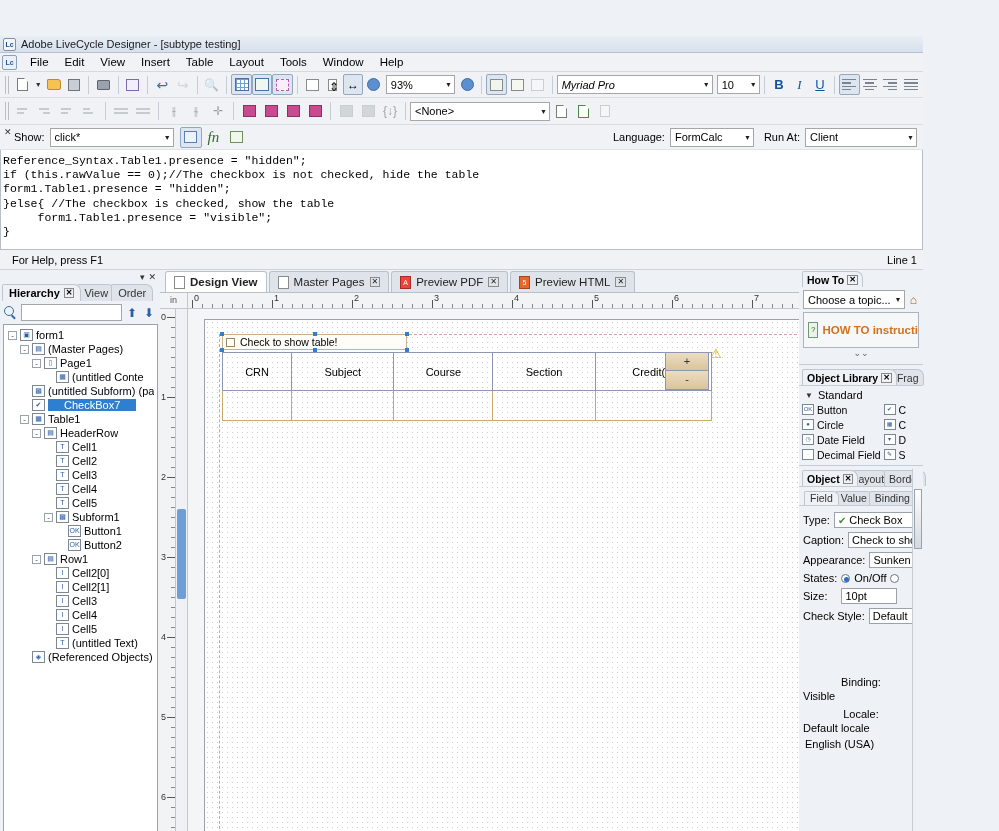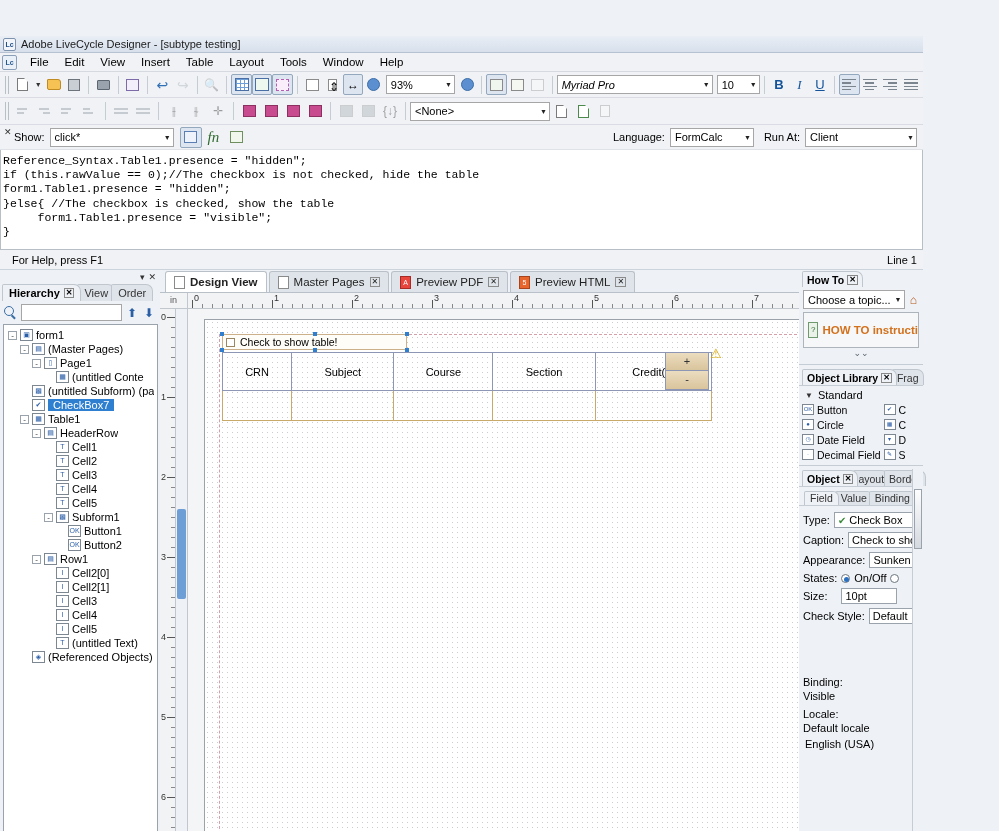--- a/index.html
+++ b/index.html
@@ -132,21 +132,21 @@
     flex:1; margin:0 2px 2px 3px; background:#fff; border:1px solid #9aa2ab;
     overflow:hidden; position:relative; padding:3px 0 0 2px;
   }
   .node { display:flex; align-items:center; height:14px; font-size:11px; white-space:nowrap; cursor:default;}
   .node .exp { width:9px;height:9px;border:1px solid #9aa2ab;background:#fff;font-size:8px;
     line-height:7px;text-align:center;margin-right:3px;color:#333;flex:none;}
   .node .noexp { width:9px; margin-right:3px; flex:none; }
   .node .nico { width:13px;height:12px;margin-right:3px;flex:none;border:1px solid #7d8791;background:#fff;
     font-size:7px;line-height:10px;text-align:center;color:#2b5ea8; }
   .node .nlbl { overflow:hidden; }
-  .node.sel .nlbl { background:#2f7fd0; color:#fff; padding:0 5px; }
+  .node.sel .nlbl { background:#2f7fd0; color:#fff; padding:0 16px; }
 
   .hscroll { height:15px; background:#eef1f5; display:flex; align-items:center;
     border:1px solid #b6bcc4; margin:0 3px 2px 3px; }
   .hscroll .thumb { height:11px; background:linear-gradient(#fdfdfd,#d4d9df);
     border:1px solid #9aa2ab; flex:0 0 130px; margin-left:14px; text-align:center; font-size:8px; color:#777;}
   .hscroll .sa { width:13px; text-align:center; font-size:8px; color:#333; }
 
   
   .center { flex:1; display:flex; flex-direction:column; background:#eef1f5; min-width:0; }
   .doctabs { display:flex; align-items:flex-end; height:22px; padding-left:5px; gap:0; }
@@ -245,21 +245,21 @@
 
   .lib-group { display:flex; align-items:center; gap:5px; font-size:11px; padding:3px 4px 1px 6px;}
   .lib-group .tri { font-size:8px; color:#333; }
   .lib-list { display:flex; font-size:10.5px; }
   .lib-col { flex:1; }
   .lib-item { display:flex; align-items:center; gap:3px; height:15px; padding-left:3px; white-space:nowrap; overflow:hidden;}
   .lib-item .li { width:12px;height:11px;border:1px solid #7d8791;background:#fff;font-size:6px;
     line-height:9px;text-align:center;color:#2b5ea8;flex:none;}
 
   .prop-row { display:flex; align-items:center; gap:4px; padding:2px 4px; font-size:11px; }
-  .prop-row .plbl { white-space:nowrap; }
+  .prop-row .plbl { white-space:nowrap;text-align:center; }
   .prop-in { flex:1; height:16px; background:#fff; border:1px solid #9aa2ab; padding:0 3px;
     font-size:11px; line-height:15px; overflow:hidden; white-space:nowrap; }
   .prop-static { height:16px; display:flex; align-items:center; font-size:11px; }
   .radio { width:9px;height:9px;border:1px solid #6a7480; border-radius:50%; background:#fff; position:relative;}
   .radio.on:after{content:'';position:absolute;left:2px;top:2px;width:5px;height:5px;border-radius:50%;background:#2a6fc0;}
   .ftabs { display:flex; align-items:flex-end; height:15px; padding-left:5px; }
   .ftab { height:14px; padding:0 5px; font-size:10.5px; background:#dfe4ea; border:1px solid #bfc6ce;
     border-bottom:none; border-radius:2px 6px 0 0; margin-right:-4px; color:#333; cursor:default;}
   .ftab.active { background:#eef1f5; z-index:3; }
   .divline { height:1px; background:#c6ccd3; margin:3px 0; }

